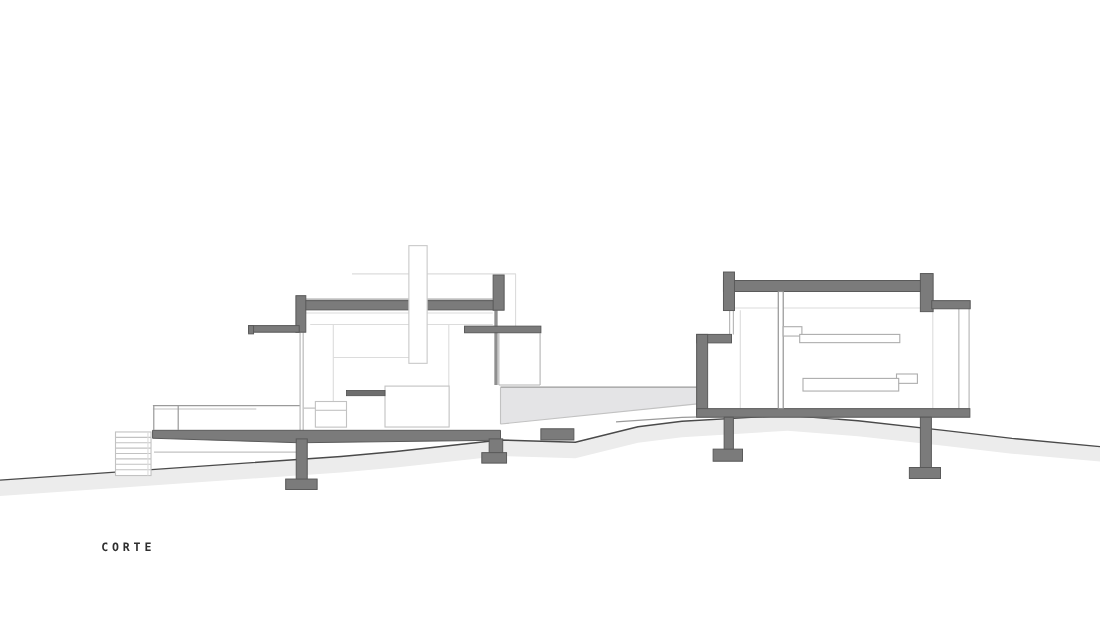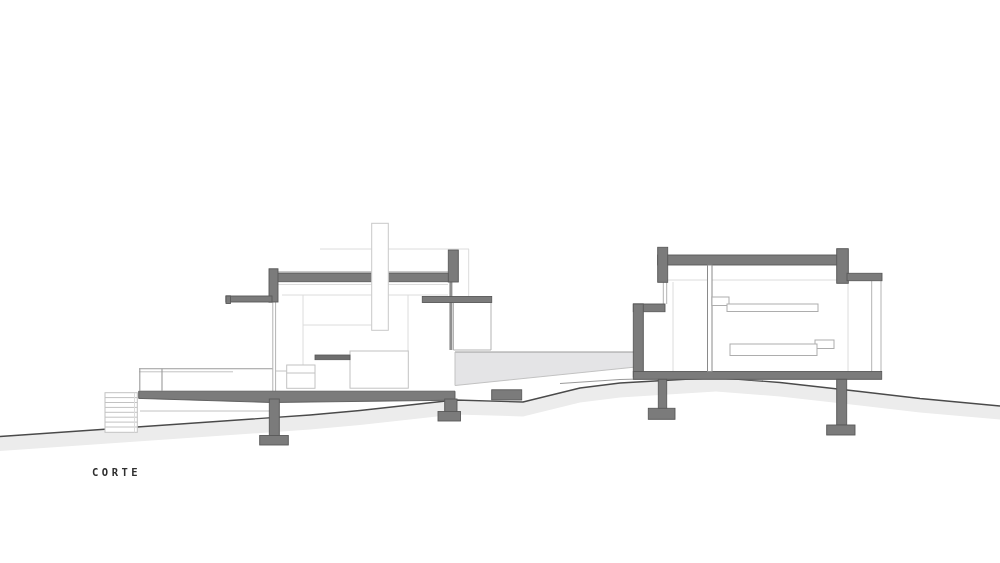--- a/index.html
+++ b/index.html
@@ -16,21 +16,21 @@
   .ln-terrain{fill:none;stroke:var(--terrain-line);stroke-width:1.3;stroke-linejoin:round;}
   .ln-mid{stroke:#9a9a9a;stroke-width:1.1;fill:none;}
   .ln-light{stroke:var(--light-line);stroke-width:1;fill:none;}
   .ln-faint{stroke:var(--faint-line);stroke-width:1;fill:none;}
   .ln-glass{stroke:var(--glass-line);stroke-width:1;fill:none;}
   .box-light{fill:#ffffff;stroke:var(--light-line);stroke-width:1;}
   .box-faint{fill:#ffffff;stroke:#c9c9c9;stroke-width:1;}
   .earth{fill:var(--earth-fill);stroke:none;}
   .patio{fill:var(--patio-fill);stroke:none;}
   .shelf{fill:#ffffff;stroke:#adadad;stroke-width:1;}
-  .drawing-label{position:absolute;left:92px;top:466px;color:var(--label-color);
+  .drawing-label{position:absolute;left:92px;top:492px;color:var(--label-color);
     font-family:"DejaVu Sans Mono","Liberation Mono",monospace;font-size:10.5px;
     letter-spacing:3.5px;font-weight:bold;text-align:center;}
 </style>
 </head>
 <body>
 
 <div class="canvas">
 <svg width="1000" height="563" viewBox="0 0 1000 563">
 
   <g>

